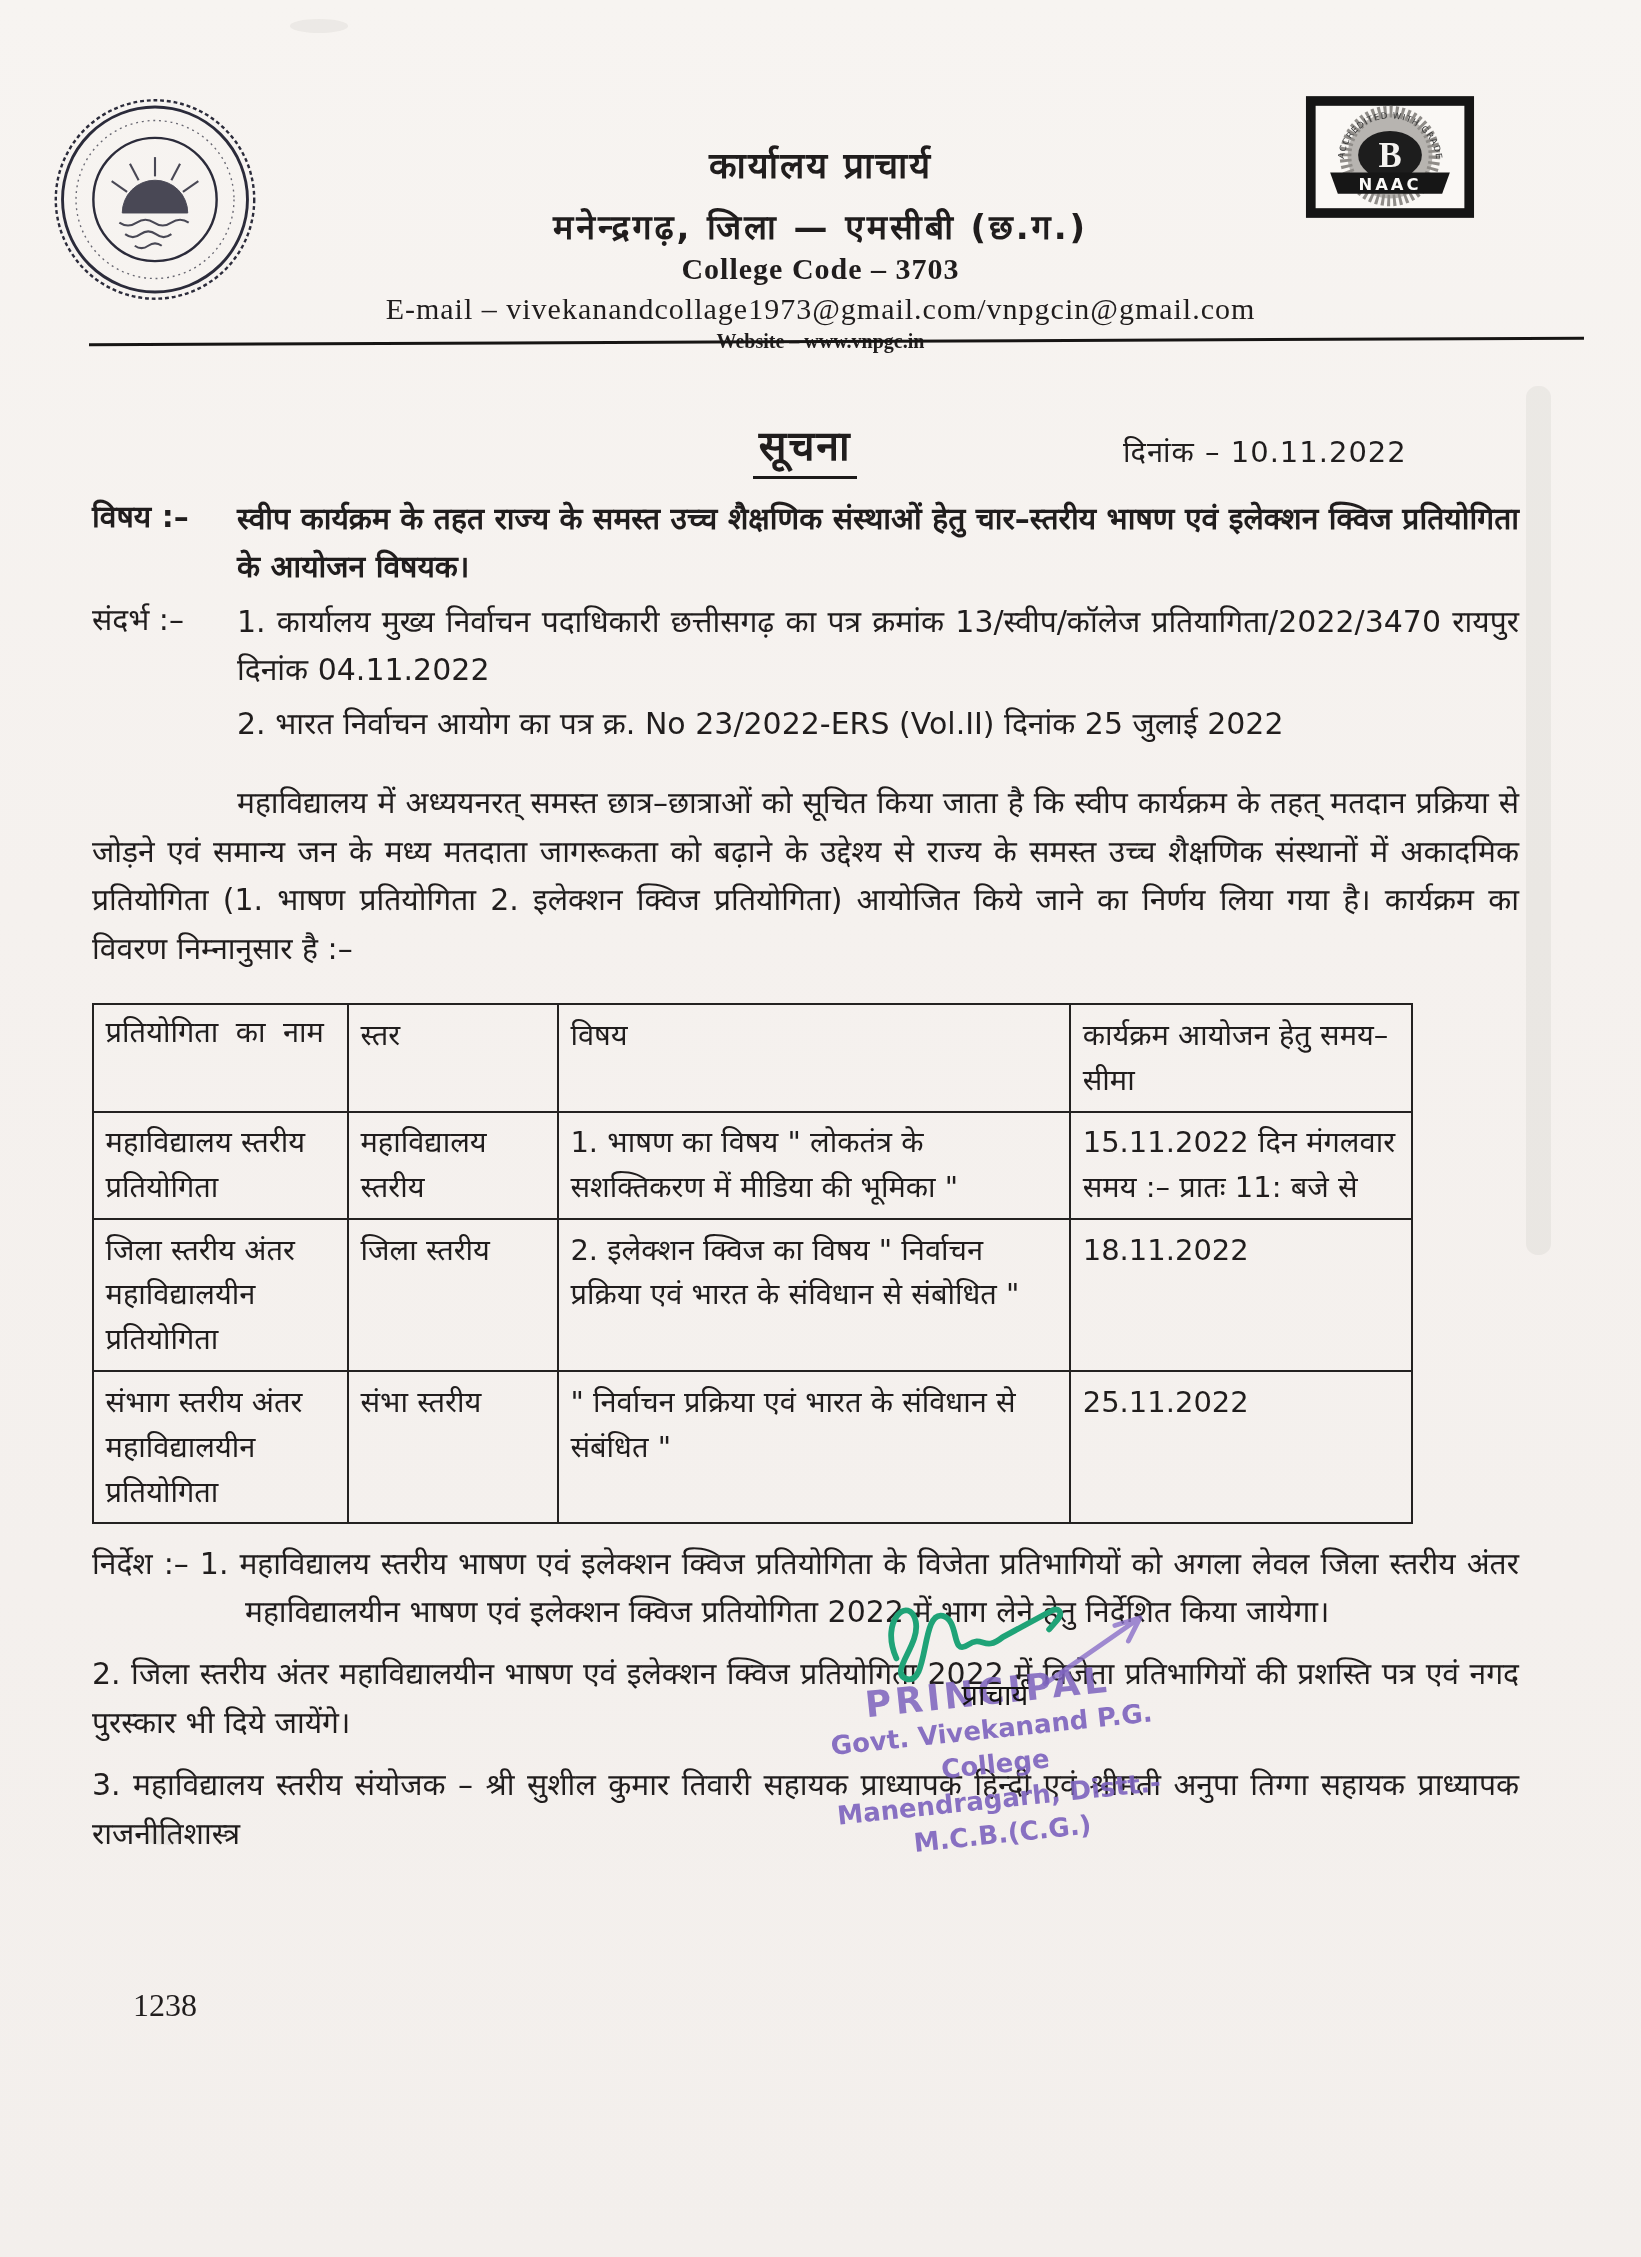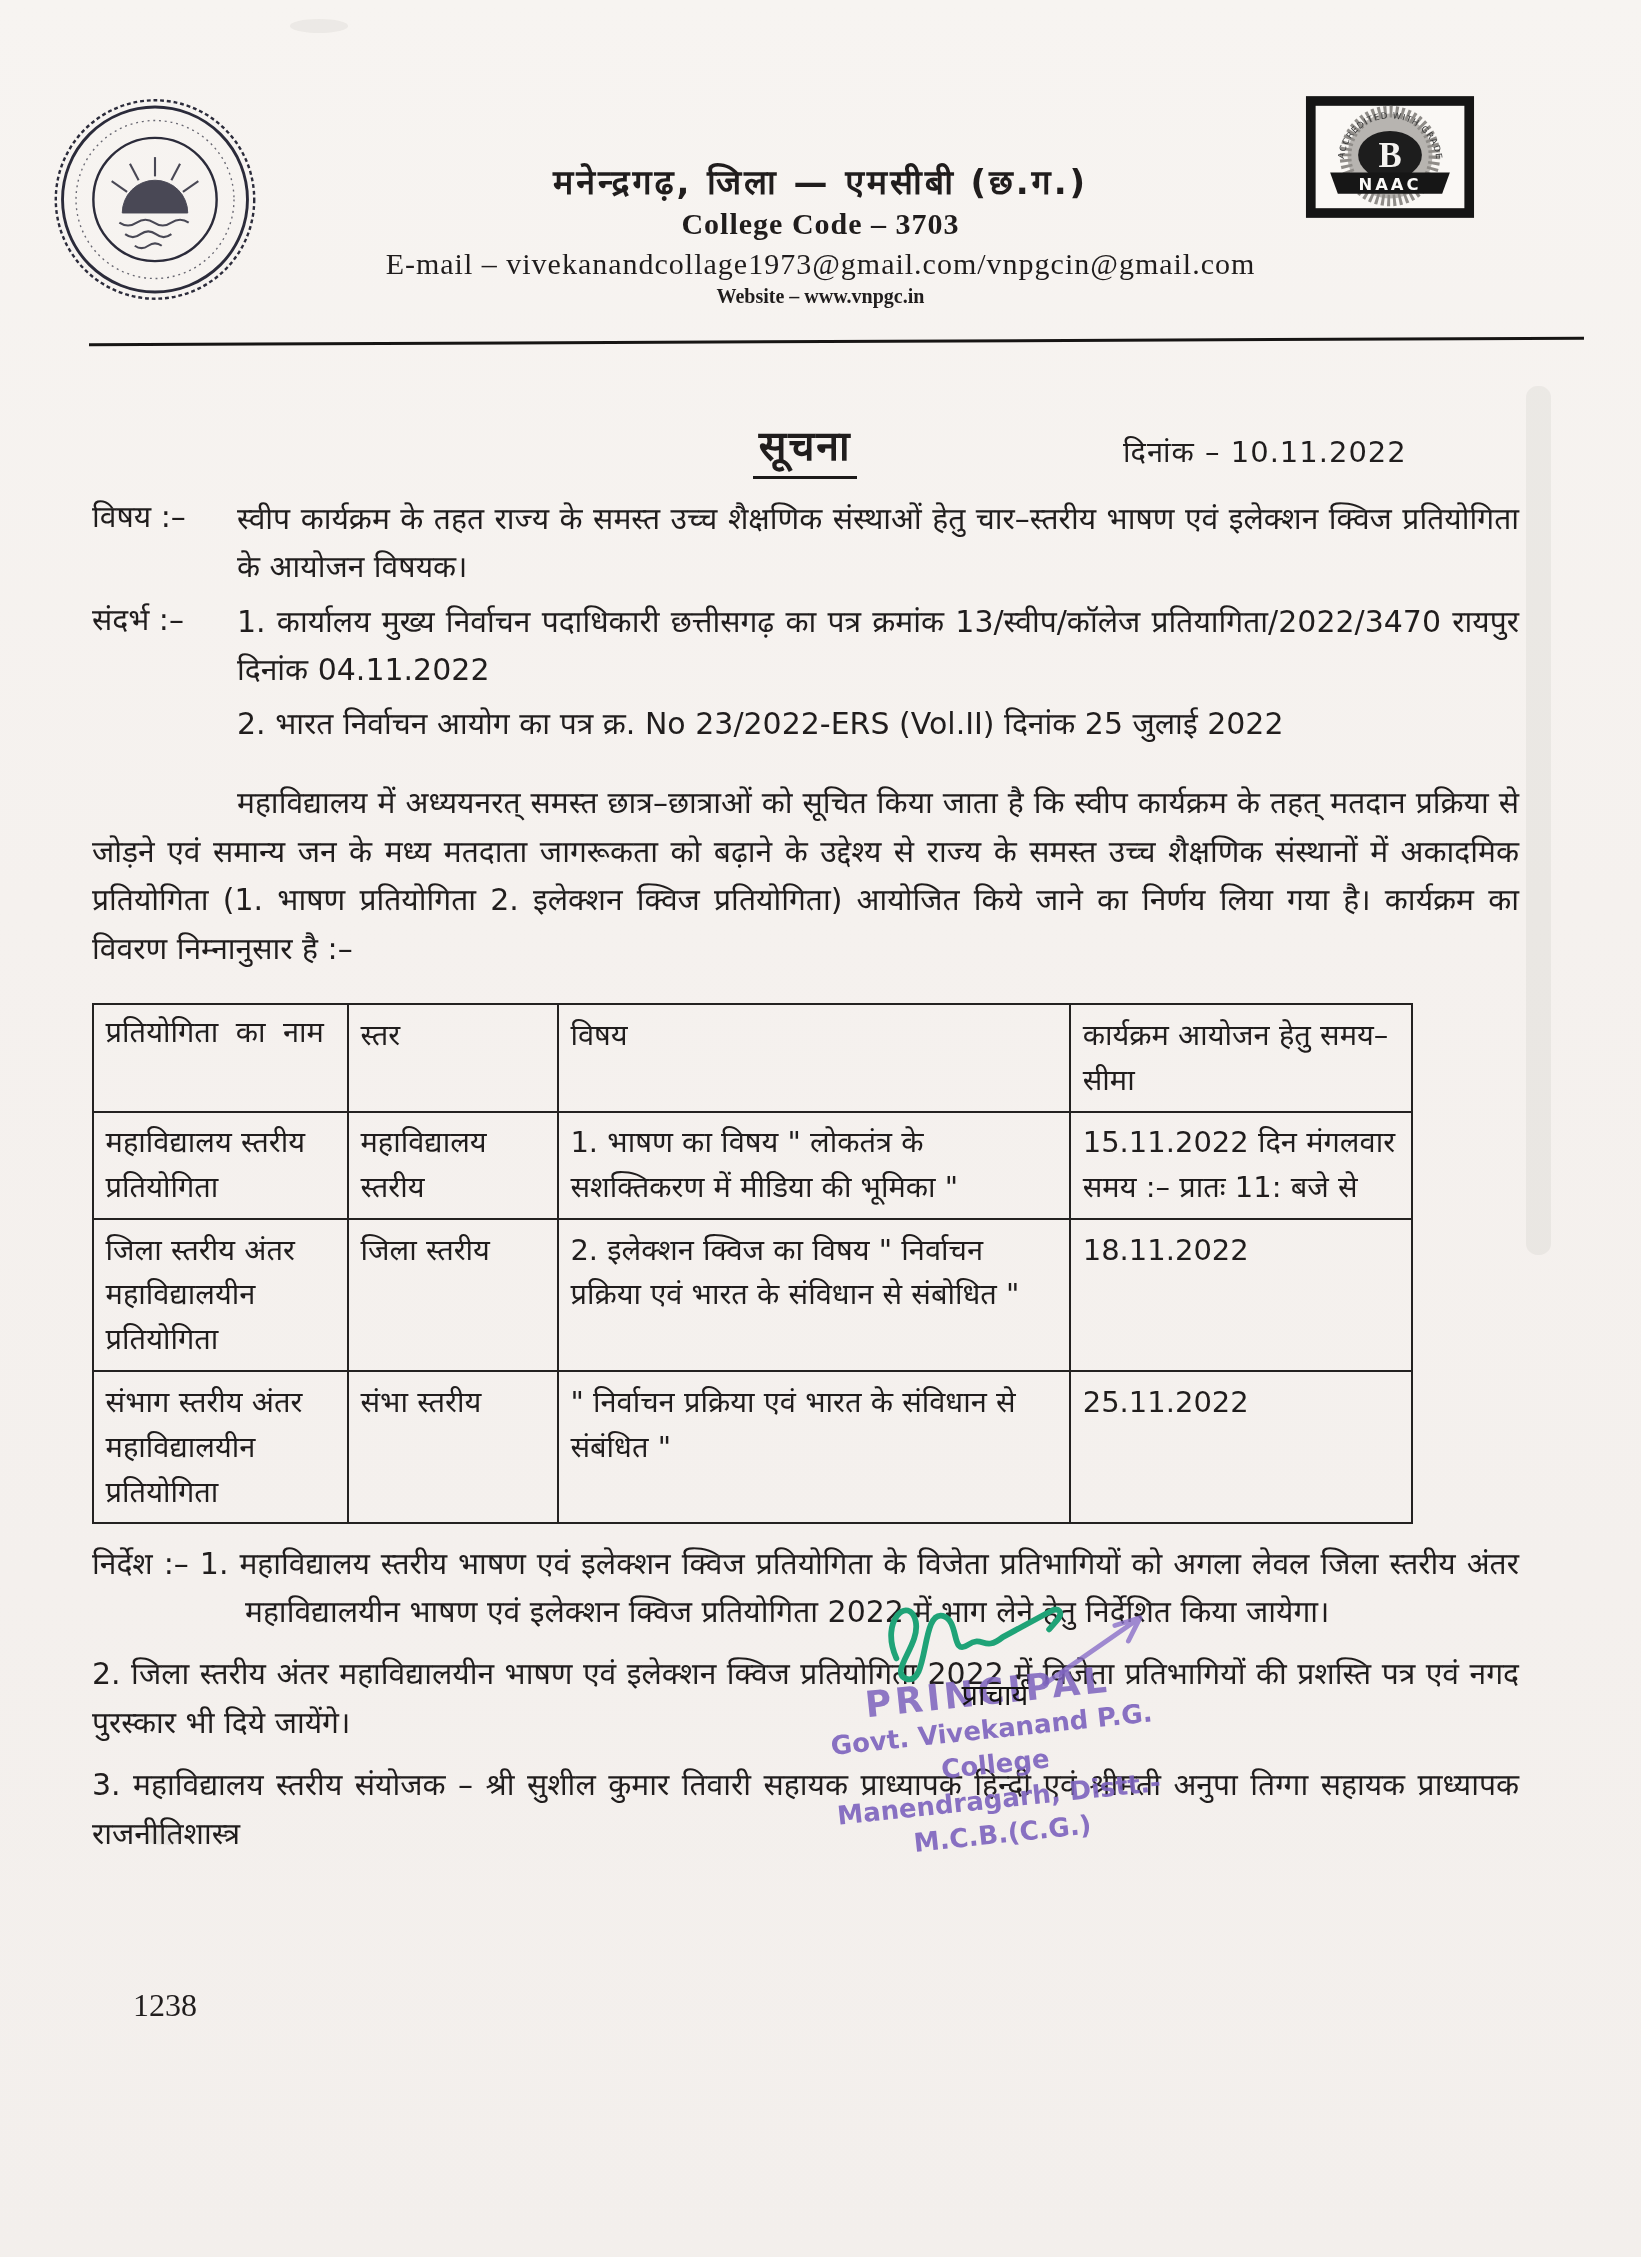--- a/index.html
+++ b/index.html
@@ -31,21 +31,21 @@
   .title-row{position:relative;height:75px;}
   .notice-title{
     position:absolute;left:661px;top:5.8px;
     font-size:41px;font-weight:bold;letter-spacing:1.9px;
     border-bottom:3.9px solid #1c1a19;padding:0 5.8px 3.9px 5.8px;
   }
   .notice-date{position:absolute;left:1031px;top:21px;font-size:29px;letter-spacing:1px;}
   .labelled{display:flex;align-items:flex-start;}
   .lbl{flex:0 0 145px;font-size:30px;}
   .lbl-text{flex:1;font-size:30px;line-height:1.6;text-align:justify;}
-  .subject-block{margin-top:9.7px;}
+  .subject-block{margin-top:9.7px;font-weight:bold;}
   .ref-block{margin-top:7.7px;}
   .ref-item{font-size:30px;line-height:1.6;text-align:justify;margin:0 0 5.8px 0;}
   .body-par{
     margin-top:25px;font-size:30px;line-height:1.62;text-align:justify;
     text-indent:145px;
   }
   
   table.sched{
     border-collapse:collapse;margin-top:13.5px;width:1321px;
     font-size:29px;line-height:1.55;
@@ -116,20 +116,21 @@
         <textPath href="#arcTop" startOffset="4">ACCREDITED WITH GRADE</textPath>
       </text>
       <ellipse cx="88" cy="62" rx="33" ry="25" fill="#1d1d1d"></ellipse>
       <text x="88" y="74" text-anchor="middle" font-size="36" font-weight="bold" fill="#f5f3f0" font-family="Liberation Serif, serif">B</text>
       <path d="M26 80 L150 80 L142 102 L34 102 Z" fill="#161616"></path>
       <text x="88" y="98" text-anchor="middle" font-size="17" font-weight="bold" fill="#fbfaf8" letter-spacing="3" font-family="DejaVu Sans, sans-serif">NAAC</text>
     </svg>
   </div>
 
   <div class="header-text">
+    <div class="hdr-office">कार्यालय प्राचार्य</div>
     <div class="hdr-loc">मनेन्द्रगढ़, जिला — एमसीबी (छ.ग.)</div>
     <div class="hdr-code">College Code – 3703</div>
     <div class="hdr-email">E-mail – vivekanandcollage1973@gmail.com/vnpgcin@gmail.com</div>
     <div class="hdr-web">Website – www.vnpgc.in</div>
   </div>
   <div class="rule"></div>
 
   <div class="content">
 
     <div class="title-row">

